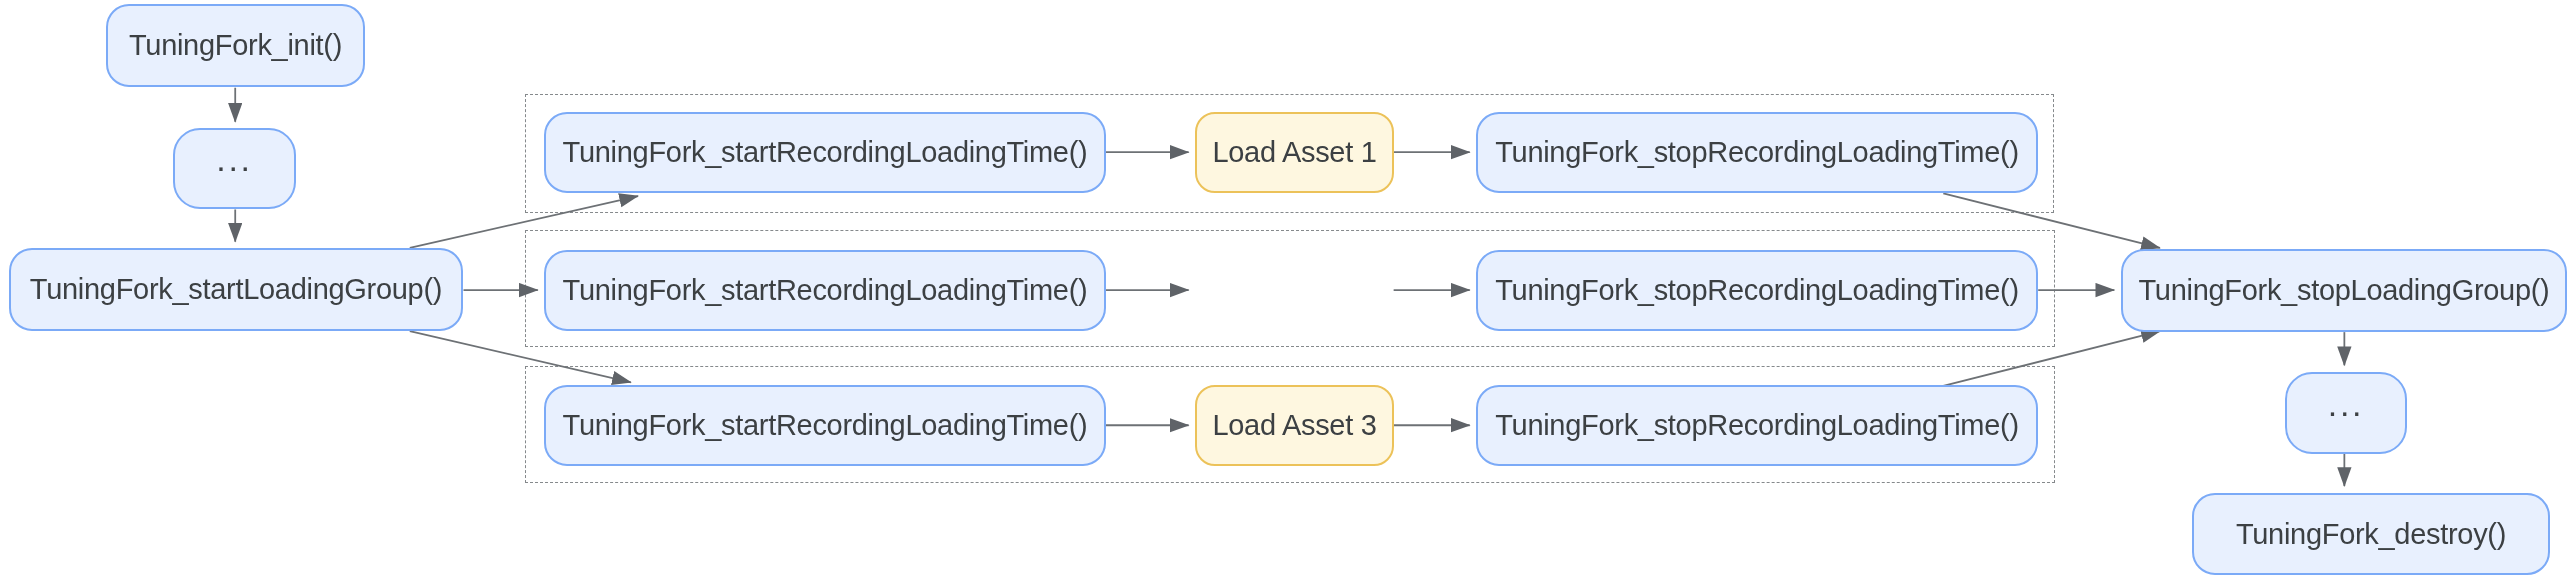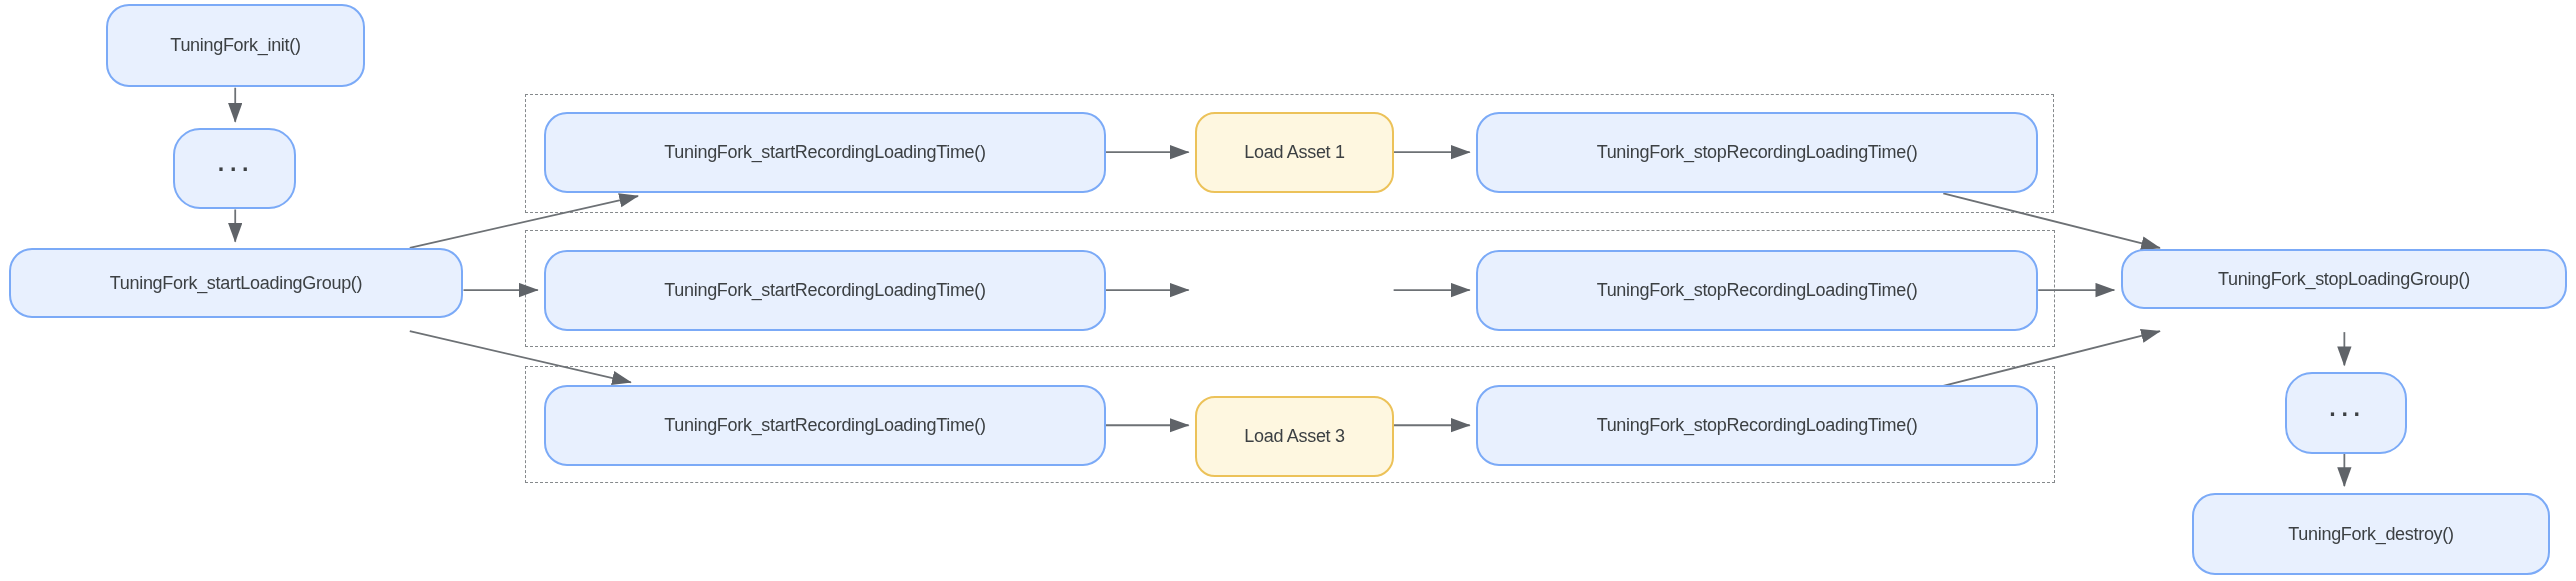--- a/index.html
+++ b/index.html
@@ -10,21 +10,21 @@
     background: #ffffff;
     font-family: "Liberation Sans", sans-serif;
     overflow: hidden;
   }
   .node {
     position: absolute;
     display: flex;
     align-items: center;
     justify-content: center;
     box-sizing: border-box;
-    font-size: 18px;
+    font-size: 29px;
     color: #3c4043;
     background: #e8f0fe;
     border: 2.7px solid #7baaf7;
     border-radius: 23px;
     z-index: 2;
     white-space: nowrap;
     letter-spacing: -0.3px;
   }
   .node.asset {
     background: #fef7e0;
@@ -93,34 +93,34 @@
     <line x1="2618" y1="371" x2="2618" y2="408" marker-end="url(#ah)"></line>
     <line x1="2618" y1="506" x2="2618" y2="543" marker-end="url(#ah)"></line>
   </svg>
 
   <div class="node" style="left:106px; top:3.6px; width:259px; height:83px;">TuningFork_init()</div>
 
   <div class="node ellipsis" style="left:173px; top:128px; width:123px; height:81px;">
     <span>...</span>
   </div>
 
-  <div class="node" style="left:9px; top:248px; width:454px; height:70px;">TuningFork_startLoadingGroup()</div>
+  <div class="node" style="left:9px; top:248px; width:454px; height:83px;">TuningFork_startLoadingGroup()</div>
 
   <div class="node" style="left:544px; top:112px; width:562px; height:81px;">TuningFork_startRecordingLoadingTime()</div>
   <div class="node asset" style="left:1195px; top:112px; width:199px; height:81px;">Load Asset 1</div>
   <div class="node" style="left:1476px; top:112px; width:562px; height:81px;">TuningFork_stopRecordingLoadingTime()</div>
 
   <div class="node" style="left:544px; top:250px; width:562px; height:81px;">TuningFork_startRecordingLoadingTime()</div>
   <div class="node" style="left:1476px; top:250px; width:562px; height:81px;">TuningFork_stopRecordingLoadingTime()</div>
 
   <div class="node" style="left:544px; top:385px; width:562px; height:81px;">TuningFork_startRecordingLoadingTime()</div>
-  <div class="node asset" style="left:1195px; top:396px; width:199px; height:81px;">Load Asset 3</div>
+  <div class="node asset" style="left:1195px; top:385px; width:199px; height:81px;">Load Asset 3</div>
   <div class="node" style="left:1476px; top:385px; width:562px; height:81px;">TuningFork_stopRecordingLoadingTime()</div>
 
-  <div class="node" style="left:2121px; top:249px; width:446px; height:60px;">TuningFork_stopLoadingGroup()</div>
+  <div class="node" style="left:2121px; top:249px; width:446px; height:83px;">TuningFork_stopLoadingGroup()</div>
 
   <div class="node ellipsis" style="left:2285px; top:372px; width:122px; height:82px;">
     <span>...</span>
   </div>
 
   <div class="node" style="left:2192px; top:493px; width:358px; height:82px;">TuningFork_destroy()</div>
 
 </div>
 
 

